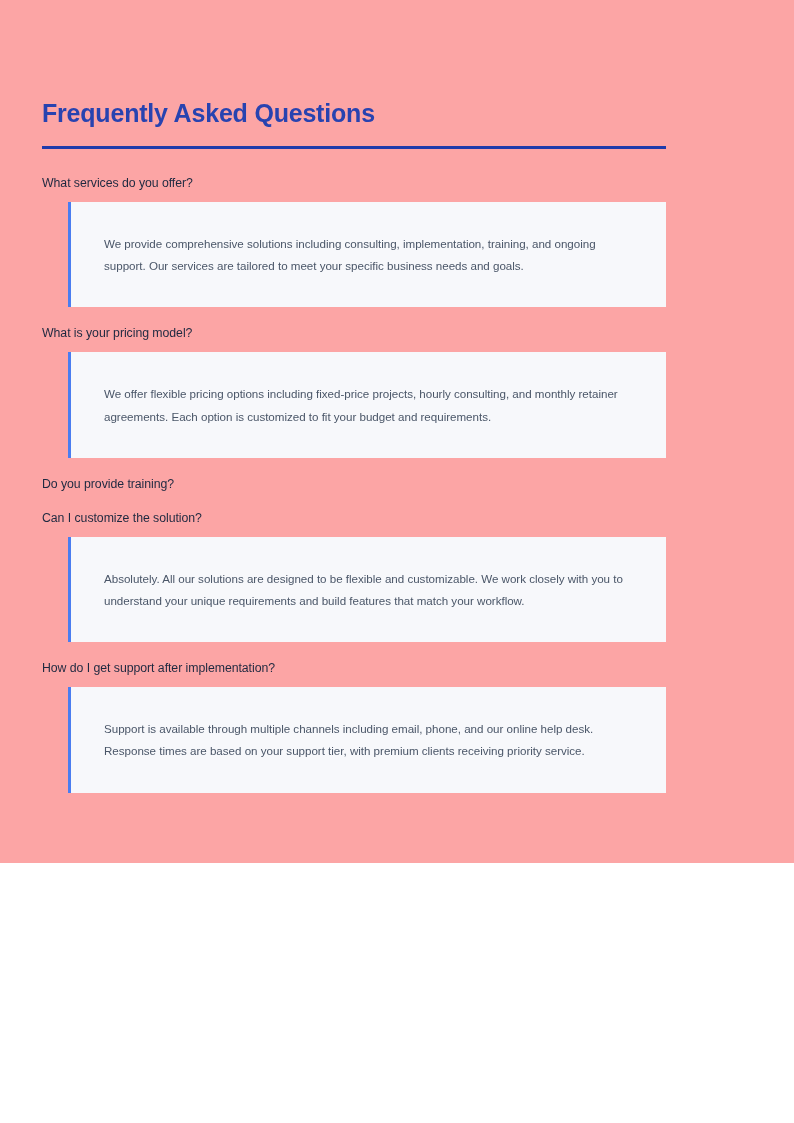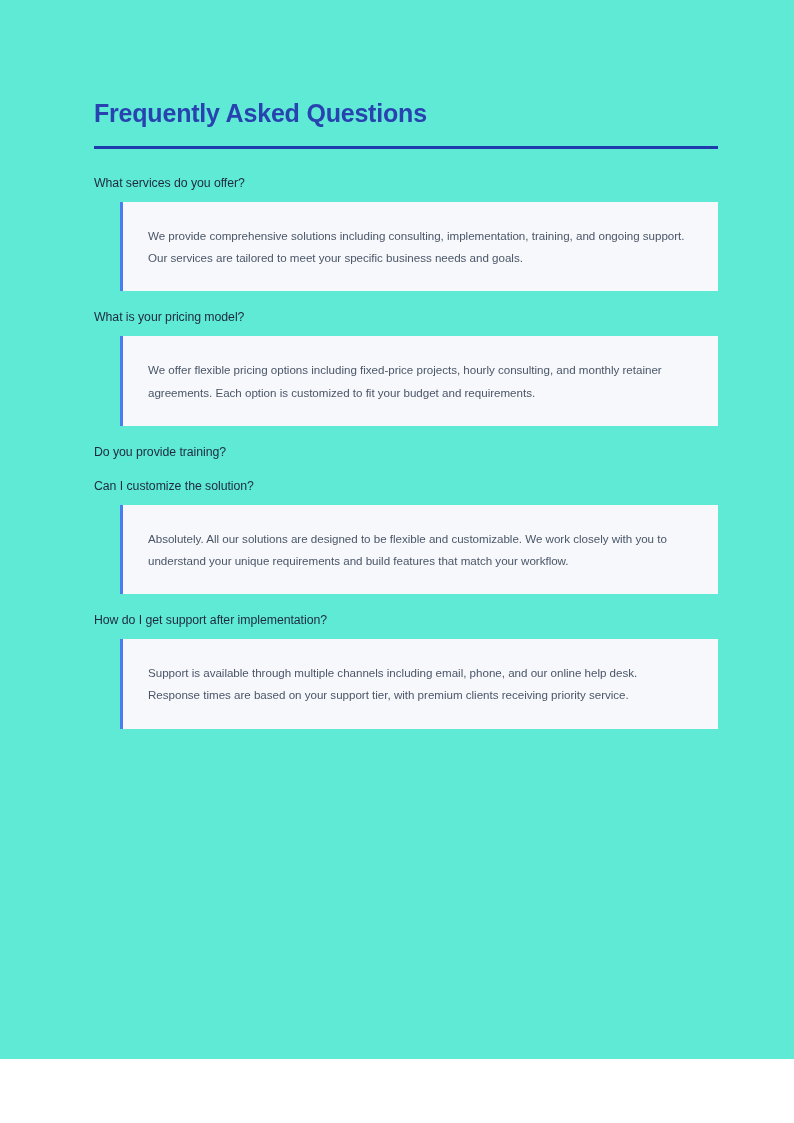--- a/index.html
+++ b/index.html
@@ -9,24 +9,24 @@
   }
   body {
     width: 794px;
     height: 1123px;
     font-family: "Liberation Sans", sans-serif;
     -webkit-font-smoothing: antialiased;
   }
   .page {
     position: relative;
     width: 794px;
-    height: 1059px;
+    height: 863px;
     box-sizing: border-box;
-    background: #5eead4;
-    padding: 98px 76px 0 94px;
+    background: #fca5a5;
+    padding: 98px 76px 0 42px;
   }
   .doc-title {
     margin: 0;
     font-size: 25px;
     line-height: 30px;
     font-weight: bold;
     color: #2843b0;
     letter-spacing: -0.2px;
   }
   .title-rule {
@@ -55,21 +55,21 @@
   }
   .faq-answer {
     box-sizing: border-box;
     margin-left: 26px;
     width: 598px;
     background: #f7f8fb;
     border-left: 3px solid #4a7df0;
     padding: 15px 20px 14px 17px;
   }
   .faq-answer p {
-    margin: 8px;
+    margin: 16px;
     font-size: 11.6px;
     line-height: 22.2px;
     color: #4a5668;
     letter-spacing: -0.02px;
   }
 </style>
 </head>
 <body>
 
 <div class="page">

